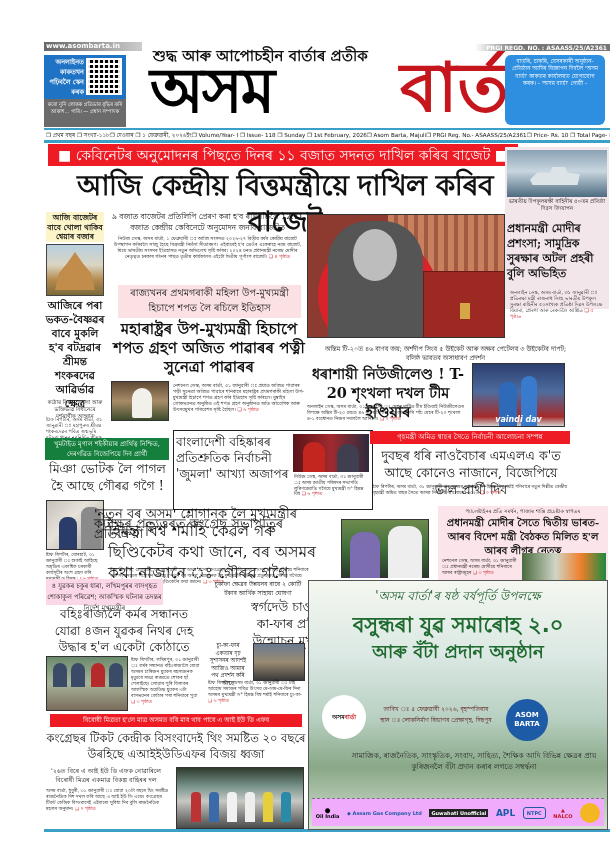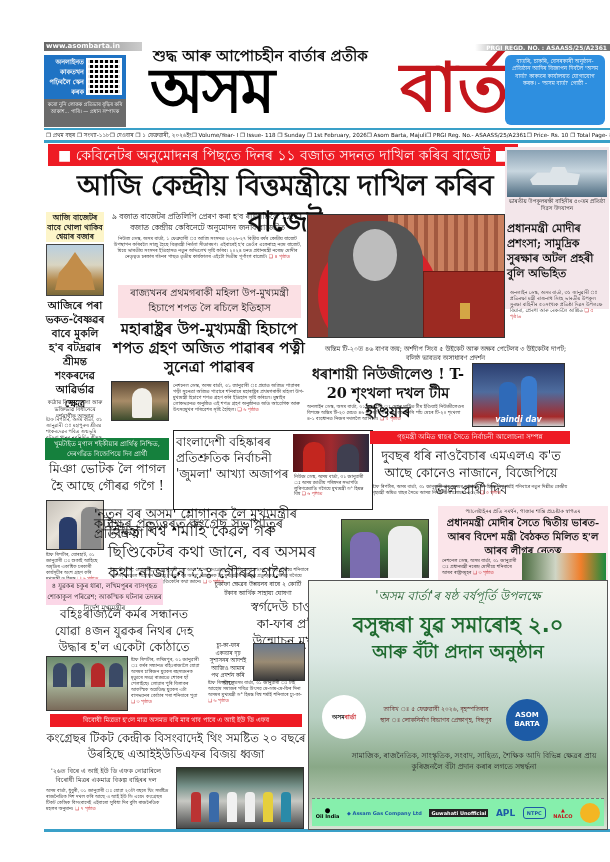--- a/index.html
+++ b/index.html
@@ -132,21 +132,21 @@
   
   #ad { left: 308px; top: 580px; width: 300px; height: 250px; border: 1px solid #555; background: linear-gradient(180deg,#f4f7f0 0%,#dbe8e3 30%,#b8d0c2 55%,#89a887 75%,#d6e2d4 100%); overflow: hidden; }
   #ad-kicker { left: 308px; top: 588px; width: 300px; font-size: 12px; line-height: 16px; text-align: center; color: #1d5b2c; font-family: "DejaVu Serif", serif; font-style: italic; }
   #ad-title1 { left: 308px; top: 612px; width: 300px; font-size: 21px; line-height: 26px; text-align: center; color: #1f6a2f; font-weight: bold; }
   #ad-title2 { left: 308px; top: 640px; width: 300px; font-size: 18px; line-height: 24px; text-align: center; color: #1f6a2f; font-weight: bold; }
   #ad-logo-l { left: 322px; top: 695px; width: 44px; height: 44px; border-radius: 50%; background: #fff; font-size: 6px; line-height: 44px; text-align: center; font-weight: bold; }
   #ad-logo-l span { color: #c4161c; }
   #ad-logo-r { left: 506px; top: 699px; width: 42px; height: 42px; border-radius: 50%; background: #1d5ba6; color: #fff; font-size: 7px; font-weight: bold; text-align: center; padding-top: 12px; line-height: 9px; }
   #ad-date { left: 366px; top: 703px; width: 140px; font-size: 6px; line-height: 11px; text-align: center; color: #5a1818; }
   #ad-desc { left: 308px; top: 750px; width: 300px; font-size: 7.4px; line-height: 11px; text-align: center; color: #222; padding-left: 32px; }
-  #ad-sponsors { left: 312px; top: 798px; width: 292px; height: 28px; background: #86efac; border-top: 1px dashed #777; display: flex; justify-content: space-around; align-items: center; }
+  #ad-sponsors { left: 312px; top: 798px; width: 292px; height: 28px; background: #f0abfc; border-top: 1px dashed #777; display: flex; justify-content: space-around; align-items: center; }
   .spon { font-size: 5px; font-weight: bold; text-align: center; line-height: 6px; }
   .spon-circle { width: 20px; height: 20px; border-radius: 50%; background: #f4b623; }
   .spon-box { padding: 2px 3px; border: 1px solid #1d5ba6; color: #1d5ba6; border-radius: 3px; }
 
   .pg { color: #c4161c; }
 </style>
 </head>
 <body>
 
 <div class="abs" id="url-bar">www.asombarta.in</div>

